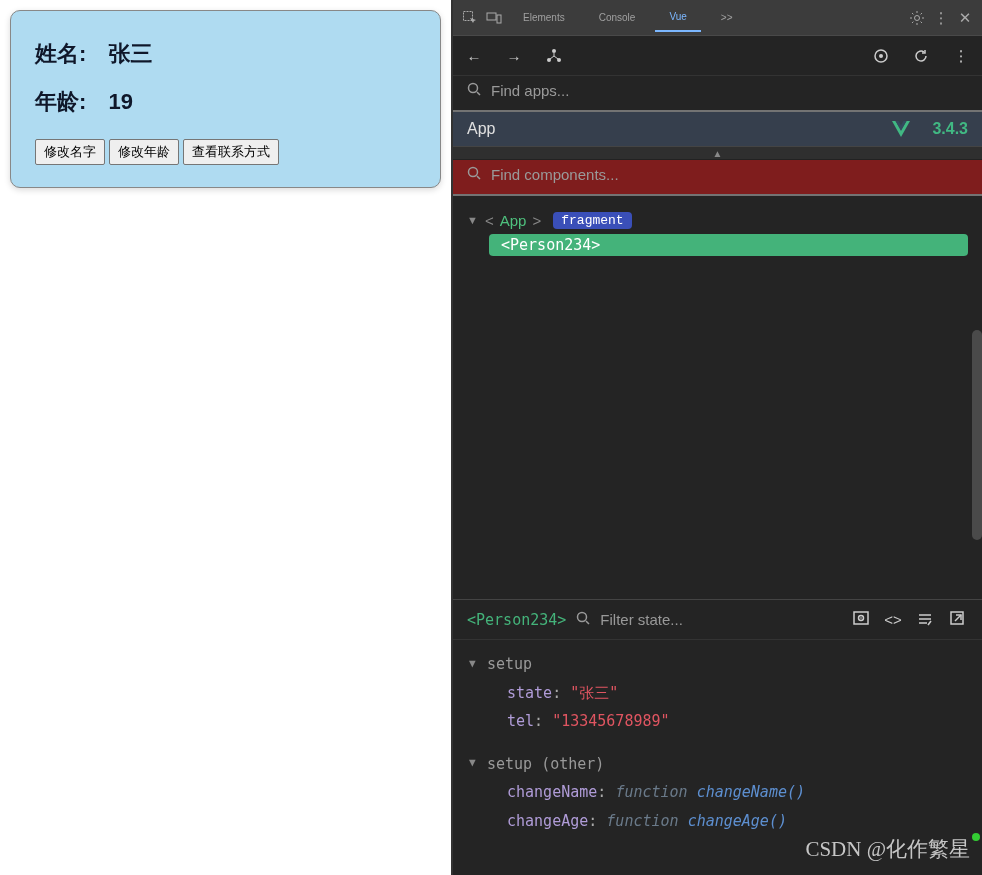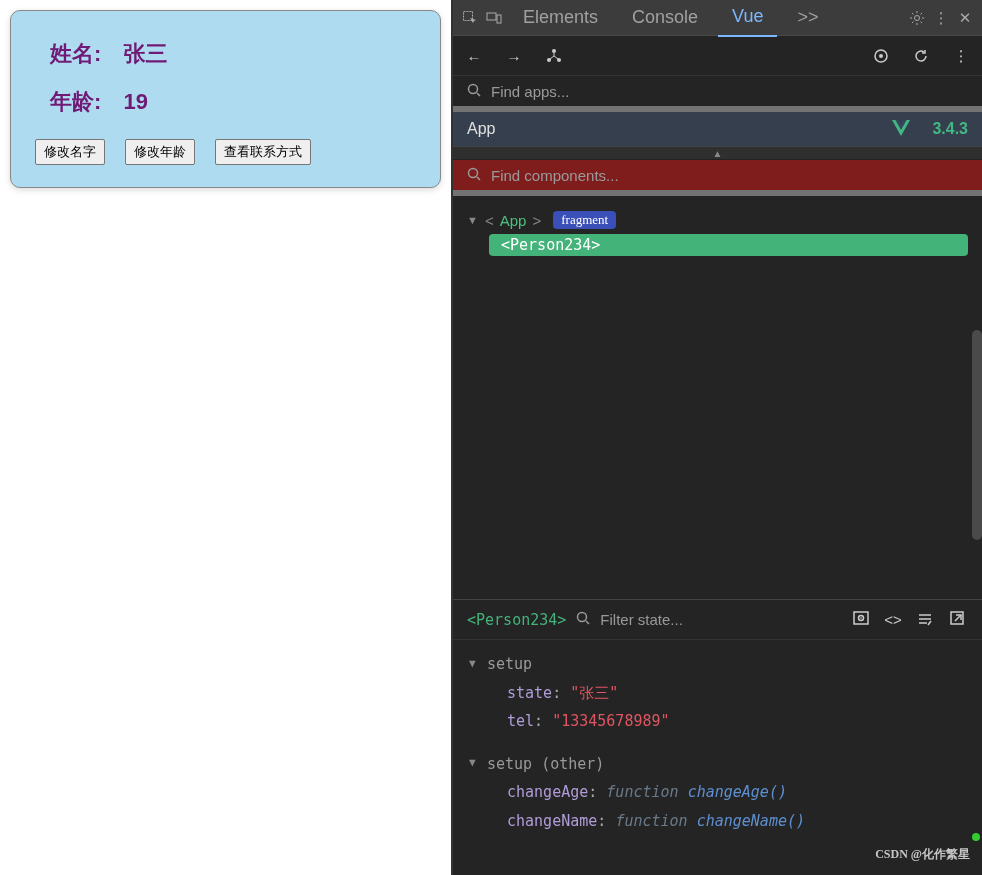--- a/index.html
+++ b/index.html
@@ -21,25 +21,25 @@
     .card {
       background: #afdbf1;
       border: 1px solid #888;
       border-radius: 10px;
       padding: 18px 24px 22px;
       box-shadow: 0 2px 6px rgba(0,0,0,0.15);
     }
     .card h2 {
       font-size: 22px;
       font-weight: 700;
-      color: #701a75;
-      margin: 10px 15px 18px;
+      color: #0f172a;
+      margin: 10px 0 18px;
     }
     .card .lbl { margin-right: 16px; }
-    .btn-row { display: flex; gap: 20px; margin-top: 22px; }
+    .btn-row { display: flex; gap: 4px; margin-top: 22px; }
     .btn {
       background: #efefef;
       border: 1px solid #767676;
       border-radius: 2px;
       padding: 3px 8px;
       font-size: 13px;
       font-family: inherit;
       cursor: pointer;
     }
 
@@ -58,62 +58,61 @@
       align-items: center;
       height: 36px;
       padding: 0 8px;
       gap: 6px;
       border-bottom: 1px solid #494949;
     }
     .tabbar .ico { width: 18px; height: 18px; display: flex; align-items: center; justify-content: center; color: #aaa; }
     .tab {
       padding: 8px 14px;
       color: #a0a0a0;
-      font-size: 18px;
+      font-size: 10px;
       cursor: pointer;
     }
     .tab.active {
       color: #7cb7ff;
       border-bottom: 2px solid #7cb7ff;
     }
     .spacer { flex: 1; }
 
     .toolbar {
       display: flex;
       align-items: center;
       height: 40px;
       padding: 0 12px;
       gap: 22px;
       border-bottom: 1px solid #333;
     }
     .toolbar .ic { width: 18px; color: #ccc; cursor: pointer; display: flex; align-items: center; justify-content: center; }
 
     .searchbar {
       display: flex;
-      align-items: center;
       gap: 10px;
       padding: 6px 14px;
       height: 36px;
       background: #242424;
       color: #9a9a9a;
-      border-bottom: 6px solid #737373;
+      border-bottom: 2px solid #737373;
     }
     .searchbar.dark { background: #7f1d1d; }
     .searchbar .mag { font-size: 15px; }
 
     .app-row {
       background: #363f4d;
       display: flex;
       align-items: center;
       padding: 8px 14px;
       justify-content: space-between;
       font-size: 16px;
       color: #e0e0e0;
     }
-    .vue-badge { color: #41b883; font-weight: 600; display: flex; gap: 22px; }
+    .vue-badge { color: #41b883; font-weight: 600; display: flex; align-items: center; gap: 22px; }
     .vue-logo { display: inline-block; }
 
     .collapse-handle {
       height: 14px;
       background: #2f2f2f;
       border-top: 1px solid #444;
       border-bottom: 1px solid #222;
       display: flex;
       align-items: center;
       justify-content: center;
@@ -130,21 +129,21 @@
     .tree-row { display: flex; align-items: center; height: 28px; gap: 6px; }
     .caret { color: #888; font-size: 11px; width: 12px; }
     .angle { color: #888; }
     .comp-name { color: #4ec07d; }
     .badge-frag {
       background: #3a4fb8;
       color: #fff;
       border-radius: 4px;
       padding: 1px 8px;
       font-size: 13px;
-      font-family: Liberation Serif, serif;
+      font-family: Liberation Mono, monospace;
       margin-left: 6px;
     }
     .tree-leaf {
       background: #44b37a;
       color: #fff;
       border-radius: 4px;
       padding: 2px 12px;
       margin-left: 22px;
       display: inline-block;
       font-family: Consolas, monospace;
@@ -177,24 +176,23 @@
     .num { color: #6fb3ff; }
     .str { color: #e05561; }
     .fnkw { color: #6a7a8a; font-style: italic; }
     .fnname { color: #5d8fd0; font-style: italic; }
 
     .watermark {
       position: absolute;
       right: 12px;
       bottom: 12px;
       color: #d8d8d8;
-      font-size: 12px;
+      font-size: 21px;
       font-family: "Microsoft YaHei";
       opacity: 0.9;
-      font-weight: bold;
     }
     .green-dot { position: absolute; right: 2px; bottom: 34px; width: 8px; height: 8px; border-radius: 50%; background: #3c3; }
     .side-scroll { position: absolute; right: 0; top: 330px; width: 10px; height: 210px; background: #4a4a4a; border-radius: 5px; }
   </style>
 </head>
 <body>
 
 <div class="app-pane">
   <div class="card">
     <h2>
@@ -352,21 +350,21 @@
         <span class="caret">▼</span>
         <span>setup</span>
       </div>
     <div class="kv"><span class="key">state</span><span class="colon">: </span><span class="str">"张三"</span></div>
     <div class="kv"><span class="key">tel</span><span class="colon">: </span><span class="str">"13345678989"</span></div>
 
     <div class="section-h" style="margin-top:14px">
         <span class="caret">▼</span>
         <span>setup (other)</span>
       </div>
+    <div class="kv"><span class="key">changeName</span><span class="colon">: </span><span class="fnkw">function</span> <span class="fnname">changeName()</span></div>
     <div class="kv"><span class="key">changeAge</span><span class="colon">: </span><span class="fnkw">function</span> <span class="fnname">changeAge()</span></div>
-    <div class="kv"><span class="key">changeName</span><span class="colon">: </span><span class="fnkw">function</span> <span class="fnname">changeName()</span></div>
   </div>
 
   <div class="side-scroll"></div>
   <div class="green-dot"></div>
 </div>
 
 <div class="watermark">CSDN @化作繁星</div>
 
 </body></html>

